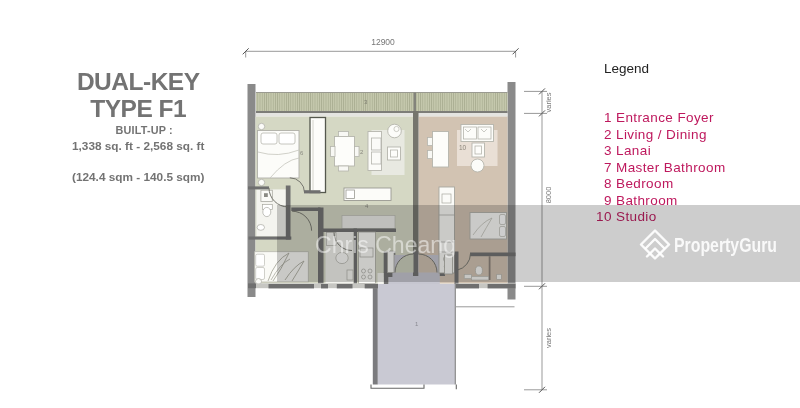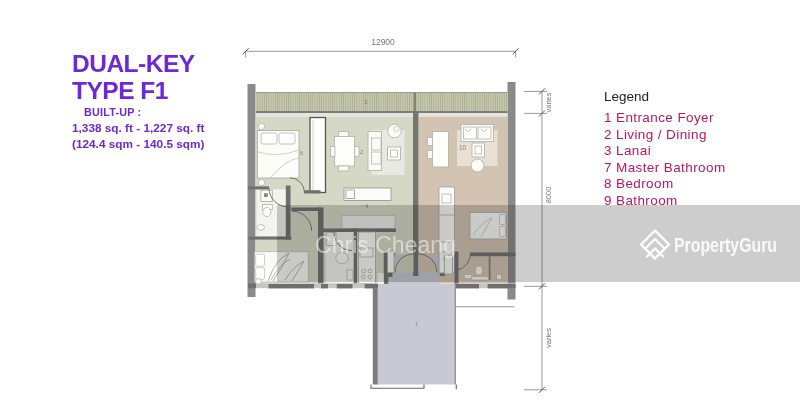--- a/index.html
+++ b/index.html
@@ -4,40 +4,41 @@
 <style>
   html,body{margin:0;padding:0;background:#fff;}
   #page{position:relative;width:800px;height:408px;overflow:hidden;background:#fff;
         font-family:"Liberation Sans", sans-serif;}
   .abs{position:absolute;}
 </style>
 </head>
 <body>
 <div id="page">
 
-  <div class="abs" style="left:72px;top:50px;color:#6d28d9;">
+  <div class="abs" style="left:72px;top:68px;color:#737373;text-align:center;">
 
     <div style="font-size:24.5px;font-weight:bold;line-height:27px;letter-spacing:-0.5px;">DUAL-KEY<br>TYPE F1</div>
 
     <div style="font-size:10.8px;font-weight:bold;margin-top:2px;letter-spacing:0.2px;padding-left:12px;">BUILT-UP :</div>
 
-    <div style="font-size:11.8px;font-weight:bold;margin-top:3px;">1,338 sq. ft - 1,227 sq. ft</div>
-
-    <div style="font-size:11.8px;font-weight:bold;margin-top:2px;">(124.4 sqm - 140.5 sqm)</div>
+    <div style="font-size:11.8px;font-weight:bold;margin-top:3px;">1,338 sq. ft - 2,568 sq. ft</div>
+
+    <div style="font-size:11.8px;font-weight:bold;margin-top:17px;">(124.4 sqm - 140.5 sqm)</div>
   </div>
 
-  <div class="abs" style="left:604px;top:89px;font-size:13.5px;color:#222;">Legend</div>
+  <div class="abs" style="left:604px;top:61px;font-size:13.5px;color:#222;">Legend</div>
 
   <div class="abs" style="left:584px;top:110px;font-size:13.5px;color:#be185d;line-height:16.5px;letter-spacing:0.4px;">
     <div><span style="display:inline-block;width:32px;text-align:right;">1&nbsp;</span>Entrance Foyer</div>
     <div><span style="display:inline-block;width:32px;text-align:right;">2&nbsp;</span>Living / Dining</div>
     <div><span style="display:inline-block;width:32px;text-align:right;">3&nbsp;</span>Lanai</div>
     <div><span style="display:inline-block;width:32px;text-align:right;">7&nbsp;</span>Master Bathroom</div>
     <div><span style="display:inline-block;width:32px;text-align:right;">8&nbsp;</span>Bedroom</div>
     <div><span style="display:inline-block;width:32px;text-align:right;">9&nbsp;</span>Bathroom</div>
+    <div><span style="display:inline-block;width:32px;text-align:right;">10&nbsp;</span>Studio</div>
   </div>
 
   <svg class="abs" style="left:0;top:0;" width="800" height="408" viewBox="0 0 800 408">
     <defs>
       <pattern id="hatch" patternUnits="userSpaceOnUse" width="2.2" height="19">
         <rect width="2.2" height="19" fill="#c6c9ae"></rect>
         <rect width="0.8" height="19" fill="#a9ae91"></rect>
       </pattern>
     </defs>
 

